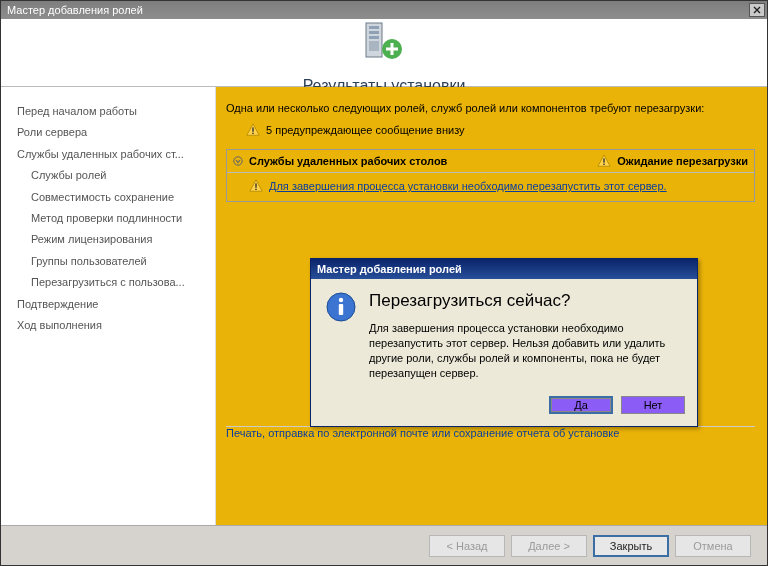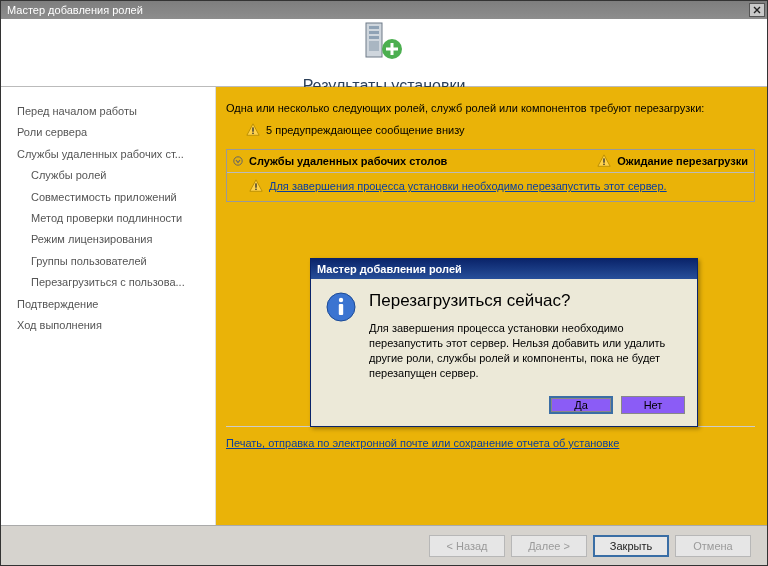--- a/index.html
+++ b/index.html
@@ -22,21 +22,21 @@
 .warn-row { display: flex; align-items: center; gap: 6px; margin: 4px 0 12px 20px; }
 .warn-tri { width: 14px; height: 14px; }
 .status-box { border: 1px solid #999; }
 .status-header { display: flex; align-items: center; padding: 4px 6px; gap: 6px; border-bottom: 1px solid #bbb; }
 .caret { width: 10px; height: 10px; display: inline-flex; align-items: center; justify-content: center; }
 .status-title { font-weight: bold; }
 .status-right { margin-left: auto; display: flex; align-items: center; gap: 6px; }
 .status-msg { display: flex; align-items: center; gap: 6px; padding: 6px 8px 8px 22px; }
 .msg-link { color: #0a3e9e; text-decoration: underline; cursor: pointer; }
 .scroll-area { height: 278px; border-bottom: 1px solid #ccc; overflow: hidden; }
-.report-link { color: #0a3e9e; text-decoration: underline; cursor: pointer; display: inline-block; margin-top: 10px; }
+.report-link { color: #0a3e9e; cursor: pointer; display: inline-block; }
 .footer { height: 40px; background: #d6d3ce; border-top: 1px solid #aaa; display: flex; justify-content: flex-end; align-items: center; padding: 0 16px; gap: 6px; }
 .btn { min-width: 76px; height: 22px; background: #e8e8e8; border: 1px solid #888; color: #222; cursor: pointer; padding: 0 10px; }
 .btn:disabled { color: #9a9a9a; background: #e6e6e6; border-color: #b7b7b7; cursor: default; }
 .btn.default { border: 2px solid #3a6ea5; }
 
 .dialog { position: absolute; left: 310px; top: 258px; width: 388px; background: #ece9d8; border: 1px solid #0a246a; box-shadow: 2px 2px 4px rgba(0,0,0,.3); }
 .dlg-title { height: 20px; background: linear-gradient(to bottom, #0a246a, #274f9a); color: #fff; font-weight: bold; display: flex; align-items: center; padding: 0 6px; font-size: 11px; }
 .dlg-body { padding: 12px 14px 10px 14px; display: flex; gap: 12px; }
 .info-icon { width: 32px; height: 32px; flex-shrink: 0; }
 .dlg-text { flex: 1; }
@@ -73,21 +73,21 @@
     </div>
     <div class="page-title">Результаты установки</div>
   </div>
 
   <div class="body">
     <div class="sidebar" id="sidebar">
         <div class="side-item">Перед началом работы</div>
         <div class="side-item">Роли сервера</div>
         <div class="side-item">Службы удаленных рабочих ст...</div>
         <div class="side-item sub">Службы ролей</div>
-        <div class="side-item sub">Совместимость приложений</div>
+        <div class="side-item sub">Совместимость сохранение</div>
         <div class="side-item sub">Метод проверки подлинности</div>
         <div class="side-item sub">Режим лицензирования</div>
         <div class="side-item sub">Группы пользователей</div>
         <div class="side-item sub">Перезагрузиться с пользова...</div>
         <div class="side-item">Подтверждение</div>
         <div class="side-item">Ход выполнения</div>
       </div>
 
     <div class="content">
       <div class="intro-text">Одна или несколько следующих ролей, служб ролей или компонентов требуют перезагрузки:</div>

